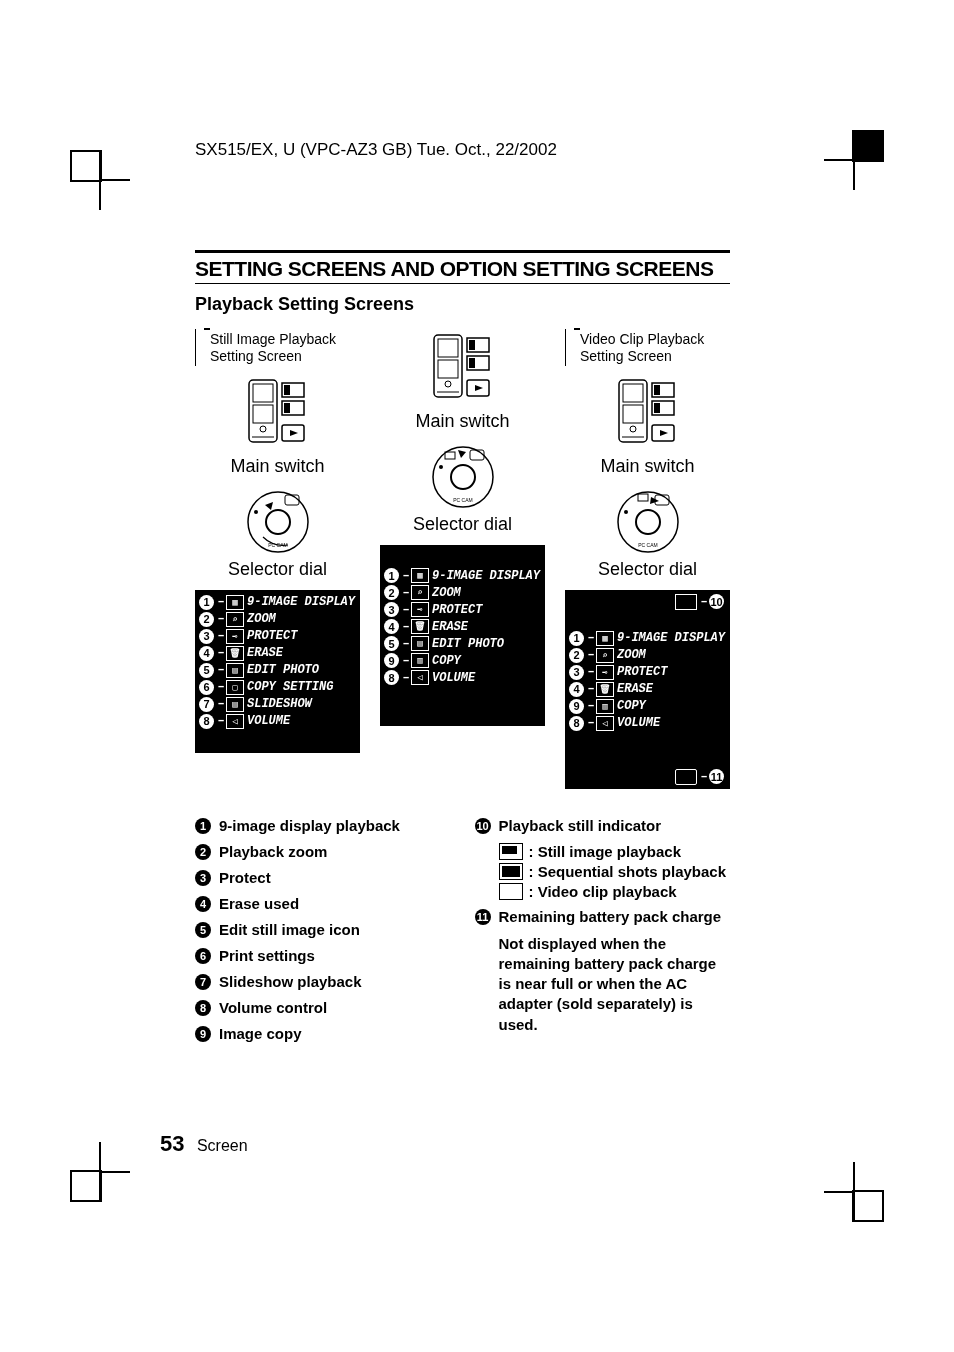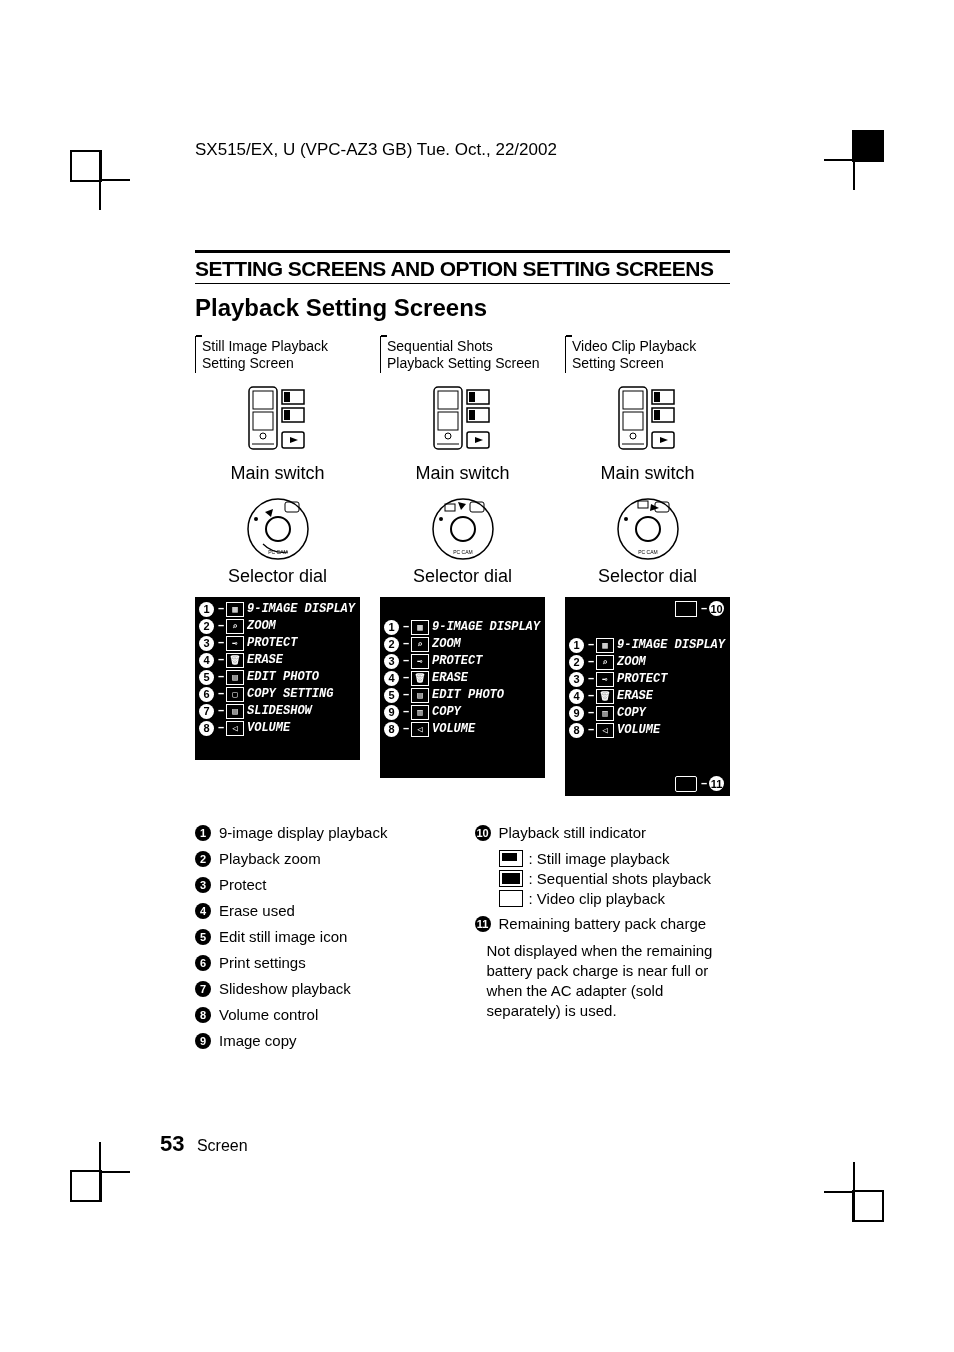--- a/index.html
+++ b/index.html
@@ -64,35 +64,35 @@
     font-size: 21px;
     font-weight: bold;
     margin: 4px 0 2px 0;
     letter-spacing: -0.5px;
   }
   .hr-under {
     border-top: 1.5px solid #000;
     margin-bottom: 10px;
   }
   .sub-title {
-    font-size: 24px;
+    font-size: 18px;
     font-weight: bold;
     margin: 6px 0 14px 0;
   }
   .diagram-row {
     display: flex;
     gap: 20px;
   }
   .diag-col {
     flex: 1;
     font-size: 14px;
   }
   .diag-label {
     border-left: 1.5px solid #000;
-    padding-left: 6px;
+    padding-left: 14px;
     margin-bottom: 8px;
     line-height: 1.25;
   }
   .diag-label::before {
     content:"";
     display:block;
     width:6px;height:1.5px;background:#000;
     position:relative; top:-1px; left:-6px;
   }
   .switch-wrap { text-align:center; }
@@ -172,41 +172,41 @@
     margin-top: 28px;
     font-size: 15px;
   }
   .legend-col { flex:1; }
   .legend-item {
     display:flex;
     align-items:flex-start;
     margin-bottom: 9px;
   }
   .legend-item .num-badge { margin-top:1px; margin-right:8px; flex:0 0 16px; width:16px;height:16px;}
-  .legend-item .label { font-weight:normal; }
+  .legend-item .label { font-weight:bold; }
   .legend-sub {
     margin-left: 24px;
     display:flex;
     align-items:center;
     margin-bottom:3px;
-    font-weight:normal;
+    font-weight:bold;
   }
   .legend-sub .mini-icon {
     display:inline-block;
     width:22px; height:15px;
     border:1.5px solid #000;
     margin-right:6px;
     position:relative;
   }
   .legend-sub .mini-icon .inner {
     position:absolute; top:2px;left:2px;right:5px;bottom:5px; background:#000;
   }
   .legend-body {
-    margin-left:12px;
-    font-weight:normal;
+    margin-left:24px;
+    font-weight:bold;
     line-height:1.35;
   }
   .footer {
     position:absolute;
     left:160px;
     bottom:195px;
     font-size:16px;
   }
   .footer .pg { font-size:22px; font-weight:bold; margin-right:8px;}
 </style>
@@ -317,21 +317,20 @@
           <div class="row">
               <span class="num-badge">8</span>
               <span class="tick">–</span>
               <span class="icon-box">◁</span>
               <span>VOLUME</span>
             </div>
         </div>
       </div>
 
       <div class="diag-col screen-col2">
-        <div class="diag-label">Sequential Shots Playback Setting Screen</div>
         <div class="switch-wrap">
           <div class="switch">
             <svg width="60" height="68" viewBox="0 0 60 68">
               <rect x="1" y="1" width="28" height="62" rx="4" fill="none" stroke="#000" stroke-width="1.5"></rect>
               <rect x="5" y="5" width="20" height="18" fill="none" stroke="#000"></rect>
               <rect x="5" y="26" width="20" height="18" fill="none" stroke="#000"></rect>
               <circle cx="15" cy="50" r="3" fill="none" stroke="#000"></circle>
               <rect x="34" y="4" width="22" height="14" fill="none" stroke="#000" stroke-width="1.5"></rect>
               <rect x="36" y="6" width="6" height="10" fill="#000"></rect>
               <rect x="34" y="22" width="22" height="14" fill="none" stroke="#000" stroke-width="1.5"></rect>

